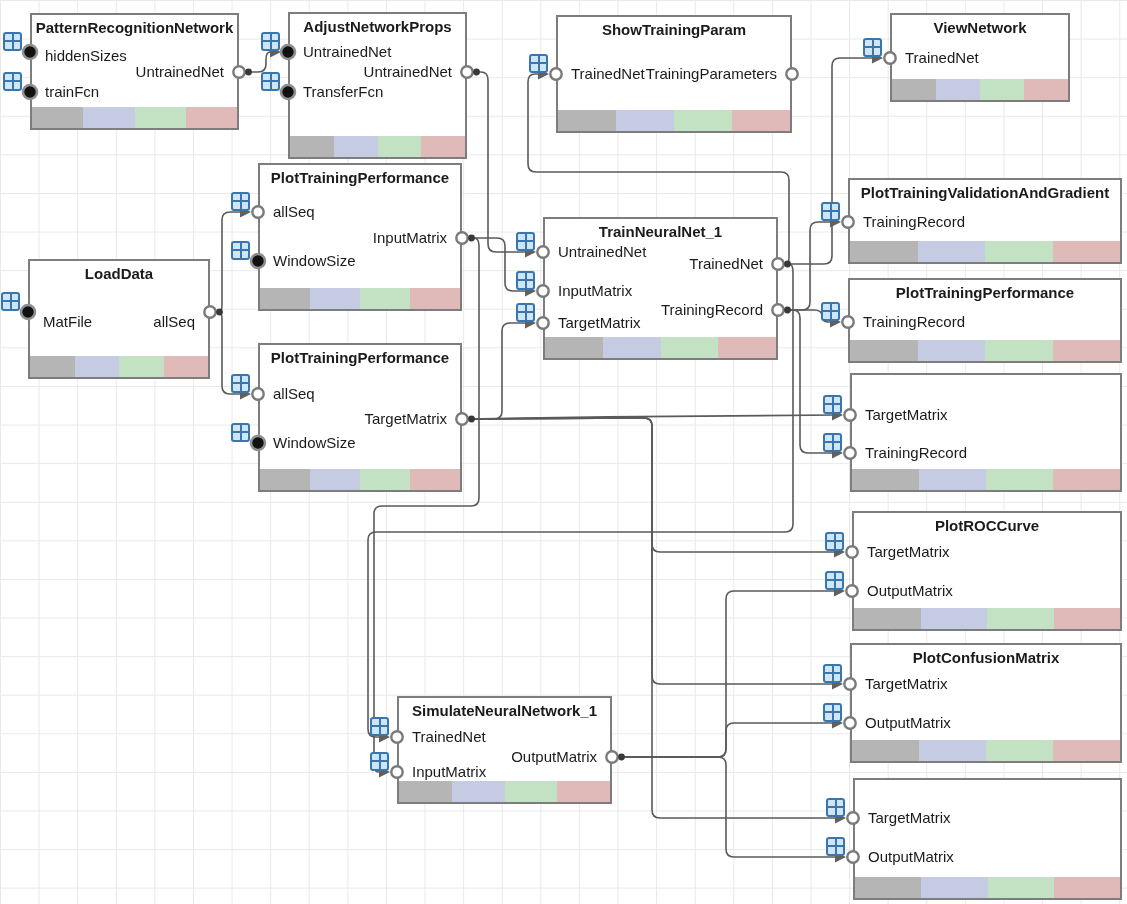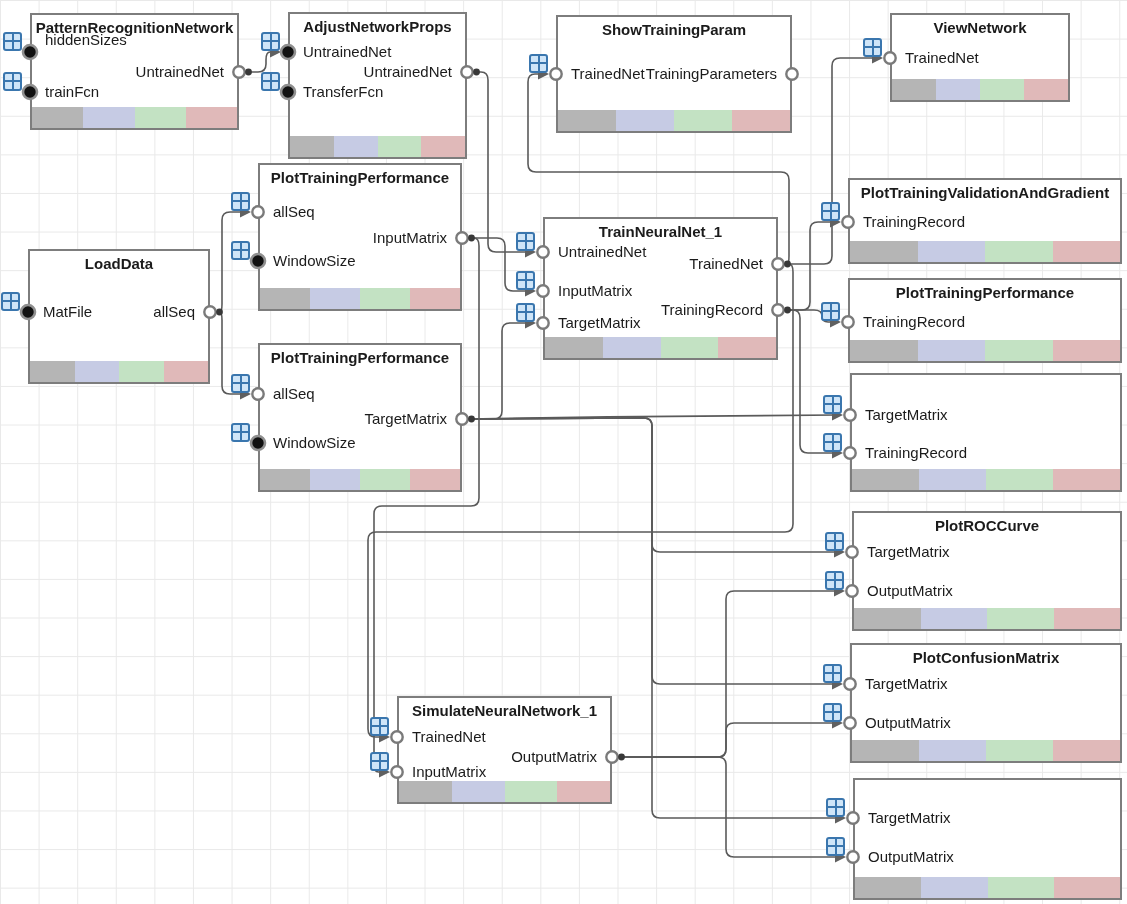--- a/index.html
+++ b/index.html
@@ -125,21 +125,21 @@
       <circle cx="853" cy="857" r="5.7" fill="#fff" stroke="#7a7a7a" stroke-width="2.4"></circle>
       <polygon points="379,731.5 390,737 379,742.5" fill="#606060"></polygon>
       <circle cx="397" cy="737" r="5.7" fill="#fff" stroke="#7a7a7a" stroke-width="2.4"></circle>
       <polygon points="379,766.5 390,772 379,777.5" fill="#606060"></polygon>
       <circle cx="397" cy="772" r="5.7" fill="#fff" stroke="#7a7a7a" stroke-width="2.4"></circle>
       <circle cx="612" cy="757" r="5.7" fill="#fff" stroke="#7a7a7a" stroke-width="2.4"></circle>
       <circle cx="621.5" cy="757" r="3.4" fill="#383838"></circle>
     </svg>
 <div class="block" style="left: 30px; top: 13px; width: 209px; height: 117px;">
       <div class="block-title">PatternRecognitionNetwork</div>
-      <span class="port-label in" style="top: 16px;">hiddenSizes</span>
+      <span class="port-label in" style="top: 32px;">hiddenSizes</span>
       <span class="port-label in" style="top: 68px;">trainFcn</span>
       <span class="port-label out" style="top: 48px;">UntrainedNet</span>
       <div class="strip">
         <div style="background: rgb(181, 181, 181);"></div>
         <div style="background: rgb(198, 203, 228);"></div>
         <div style="background: rgb(195, 226, 195);"></div>
         <div style="background: rgb(224, 185, 185);"></div>
       </div>
     </div>
     <div class="picon" style="left: 3px; top: 32px;"></div>
@@ -188,21 +188,21 @@
       <span class="port-label out" style="top: 64px;">InputMatrix</span>
       <div class="strip">
         <div style="background: rgb(181, 181, 181);"></div>
         <div style="background: rgb(198, 203, 228);"></div>
         <div style="background: rgb(195, 226, 195);"></div>
         <div style="background: rgb(224, 185, 185);"></div>
       </div>
     </div>
     <div class="picon" style="left: 231px; top: 192px;"></div>
     <div class="picon" style="left: 231px; top: 241px;"></div>
-    <div class="block" style="left: 28px; top: 249px; width: 182px; height: 135px;">
+    <div class="block" style="left: 28px; top: 259px; width: 182px; height: 120px;">
       <div class="block-title">LoadData</div>
       <span class="port-label in" style="top: 52px;">MatFile</span>
       <span class="port-label out" style="top: 52px;">allSeq</span>
       <div class="strip">
         <div style="background: rgb(181, 181, 181);"></div>
         <div style="background: rgb(198, 203, 228);"></div>
         <div style="background: rgb(195, 226, 195);"></div>
         <div style="background: rgb(224, 185, 185);"></div>
       </div>
     </div>

